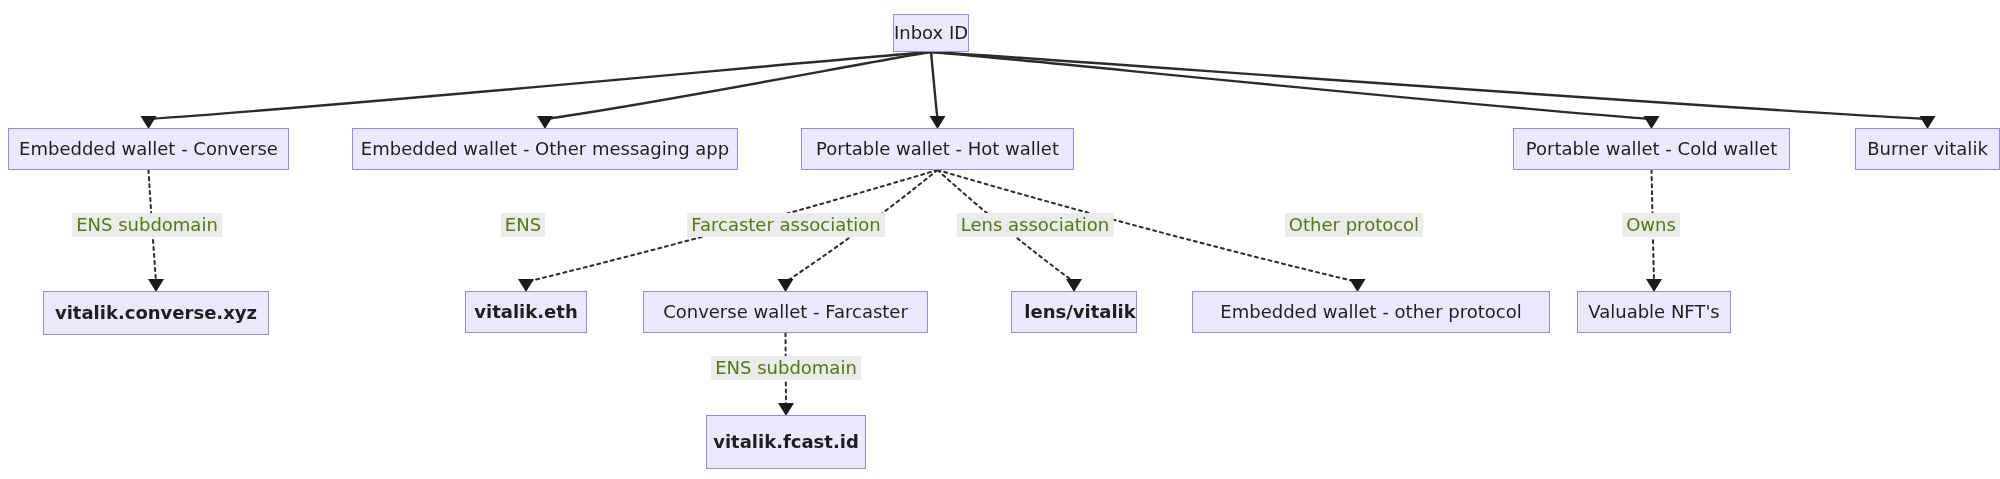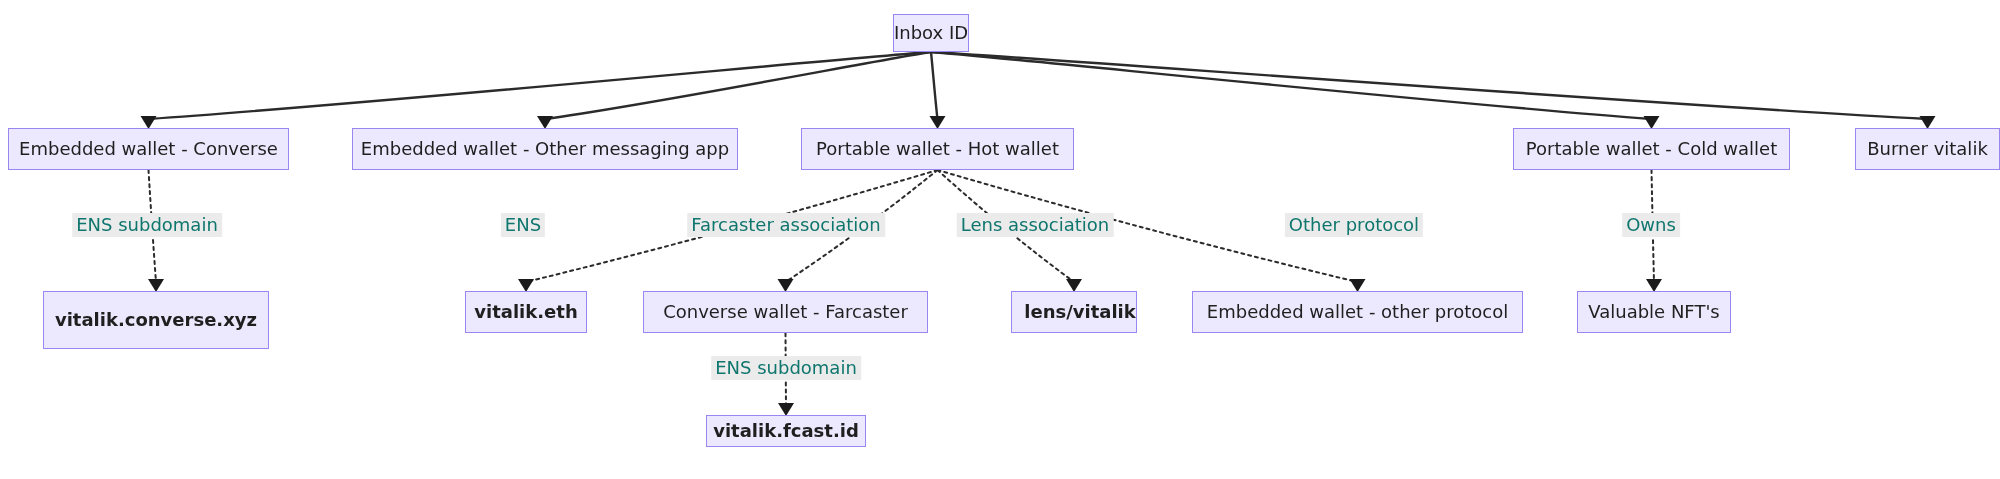--- a/index.html
+++ b/index.html
@@ -7,21 +7,21 @@
        font-family:"DejaVu Sans","Liberation Sans",sans-serif;}
   #diagram{position:relative;width:2000px;height:479px;}
   svg.edges{position:absolute;left:0;top:0;width:2000px;height:479px;}
   .node{position:absolute;box-sizing:border-box;
         background:#ECE8FD;border:1.6px solid #9B85F2;
         display:flex;align-items:center;justify-content:center;
         color:#1f1f1f;font-size:18px;line-height:1;
         white-space:nowrap;padding:0 12px;}
   .node.bold{font-weight:bold;}
   .edge-label{position:absolute;box-sizing:border-box;
-        background:#EBEBEB;color:#0f766e;font-size:18px;line-height:1;
+        background:#EBEBEB;color:#4d7c0f;font-size:18px;line-height:1;
         padding:3px 4px;white-space:nowrap;
         transform:translate(-50%,-50%);}
   .solid-edge{fill:none;stroke:#2b2b2b;stroke-width:2.4px;}
   .dotted-edge{fill:none;stroke:#2b2b2b;stroke-width:2px;
         stroke-dasharray:3 4;stroke-linecap:round;}
   .arrow-head{fill:#1b1b1b;stroke:none;}
 </style>
 </head>
 <body>
 
@@ -68,39 +68,39 @@
       </div>
       <div class="node" style="left: 801px; top: 128px; width: 273px; height: 42px;">
         <span>Portable wallet - Hot wallet</span>
       </div>
       <div class="node" style="left: 1513px; top: 128px; width: 277px; height: 42px;">
         <span>Portable wallet - Cold wallet</span>
       </div>
       <div class="node" style="left: 1855px; top: 128px; width: 145px; height: 42px;">
         <span>Burner vitalik</span>
       </div>
-      <div class="node bold" style="left: 43px; top: 291px; width: 226px; height: 58px;">
+      <div class="node bold" style="left: 43px; top: 291px; width: 226px; height: 44px;">
         <span>vitalik.converse.xyz</span>
       </div>
       <div class="node bold" style="left: 465px; top: 291px; width: 122px; height: 42px;">
         <span>vitalik.eth</span>
       </div>
       <div class="node" style="left: 643px; top: 291px; width: 285px; height: 42px;">
         <span>Converse wallet - Farcaster</span>
       </div>
       <div class="node bold" style="left: 1011px; top: 291px; width: 126px; height: 42px; padding-left: 24px;">
         <span>lens/vitalik</span>
       </div>
-      <div class="node" style="left: 1192px; top: 291px; width: 331px; height: 42px;">
+      <div class="node" style="left: 1192px; top: 291px; width: 358px; height: 42px;">
         <span>Embedded wallet - other protocol</span>
       </div>
       <div class="node" style="left: 1577px; top: 291px; width: 154px; height: 42px;">
         <span>Valuable NFT's</span>
       </div>
-      <div class="node bold" style="left: 706px; top: 415px; width: 160px; height: 32px;">
+      <div class="node bold" style="left: 706px; top: 415px; width: 160px; height: 54px;">
         <span>vitalik.fcast.id</span>
       </div>
     </div>
   <div id="label-layer">
       <div class="edge-label" style="left: 147px; top: 225px;">ENS subdomain</div>
       <div class="edge-label" style="left: 523px; top: 225px;">ENS</div>
       <div class="edge-label" style="left: 786px; top: 225px;">Farcaster association</div>
       <div class="edge-label" style="left: 1035px; top: 225px;">Lens association</div>
       <div class="edge-label" style="left: 1354px; top: 225px;">Other protocol</div>
       <div class="edge-label" style="left: 1651px; top: 225px;">Owns</div>

